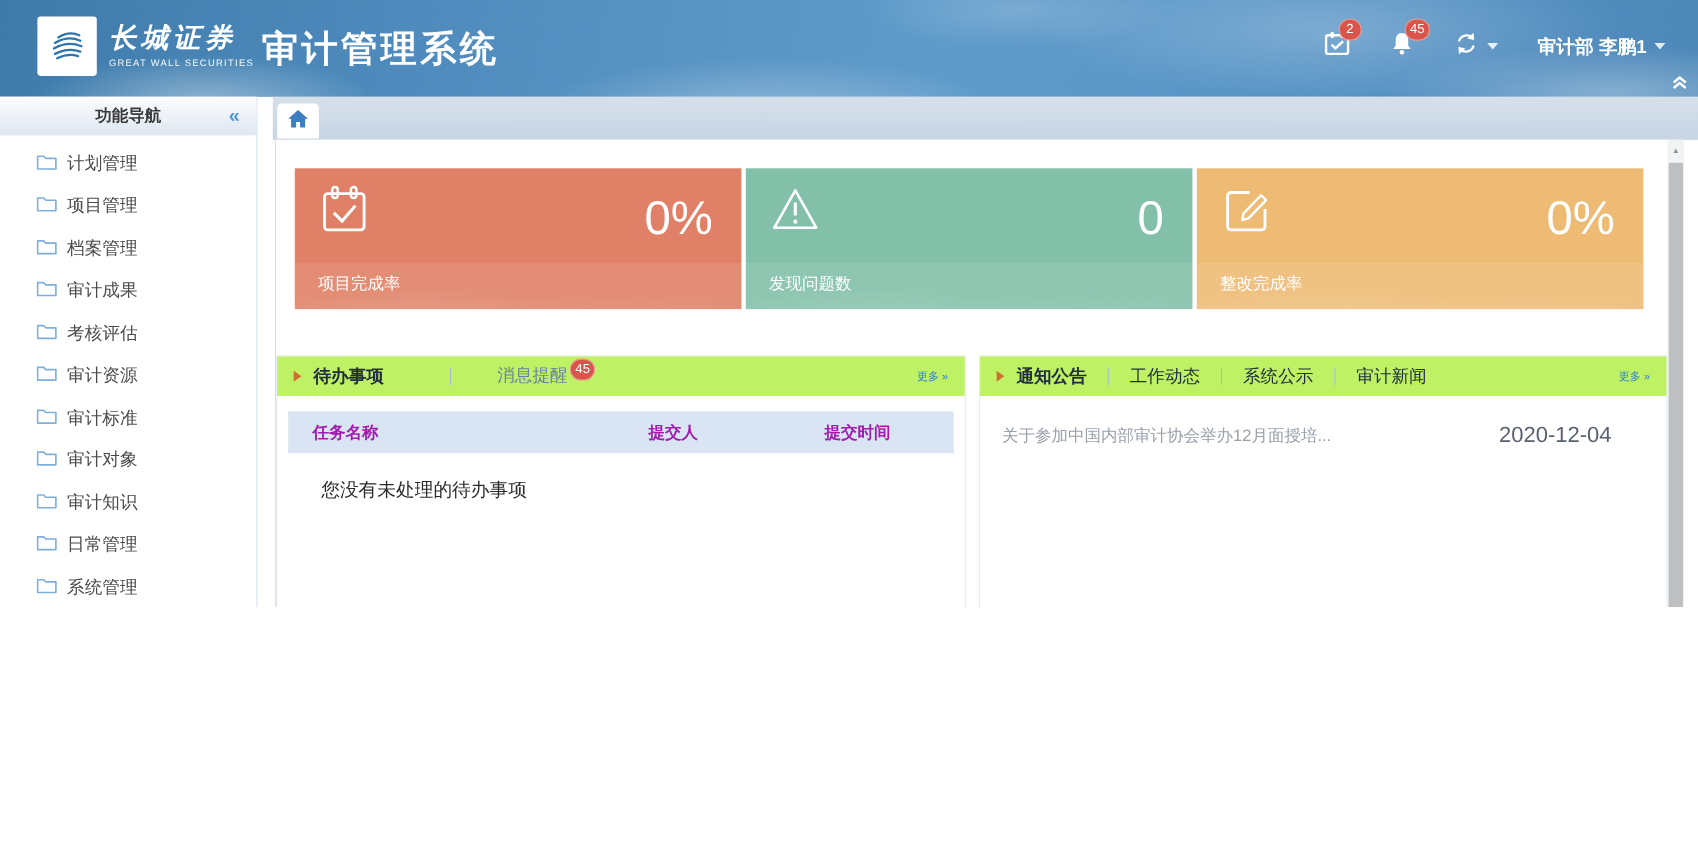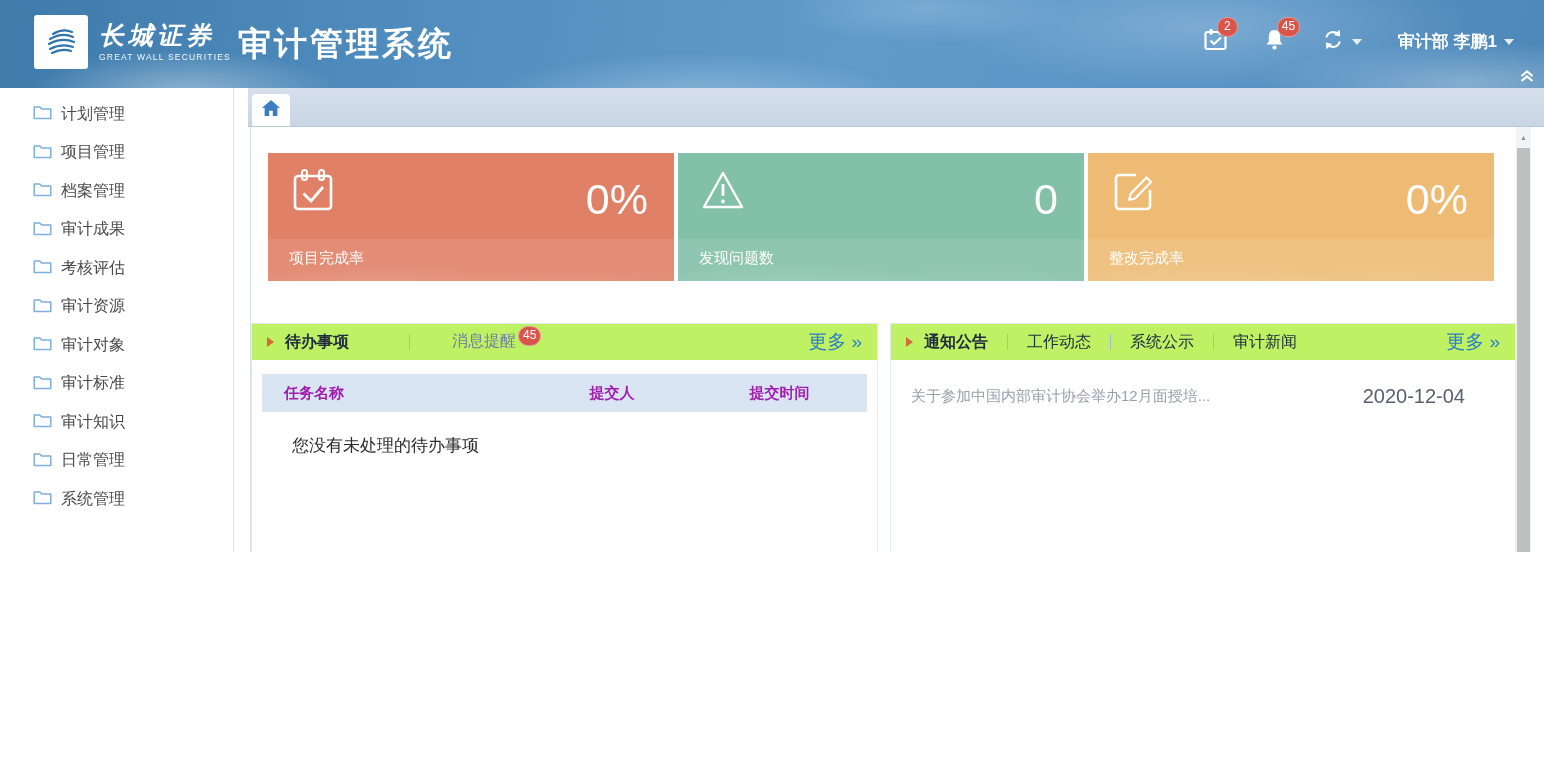--- a/index.html
+++ b/index.html
@@ -74,21 +74,21 @@
   .panel{position:absolute;background:#fff;border:1px solid #e4eaf1;box-sizing:border-box;}
   .panel-todo{left:0;top:196px;width:627px;height:276px;}
   .panel-notice{left:639px;top:196px;width:626px;height:265px;}
   .panel-header{height:36px;background:#bef264;display:flex;align-items:center;
     padding:0 15px;box-sizing:border-box;}
   .tri{width:0;height:0;border-left:7px solid #d06e35;border-top:5px solid transparent;
     border-bottom:5px solid transparent;margin-right:11px;flex:none;}
   .ptab{font-size:16px;color:#222e3d;cursor:pointer;white-space:nowrap;}
   .ptab.dim{color:#6d819e;}
   .pdiv{width:1px;height:16px;background:#a9b9cf;margin:0 19px;flex:none;}
-  .more{margin-left:auto;color:#2f7ec7;font-size:19px;cursor:pointer;white-space:nowrap;}
+  .more{margin-left:auto;color:#2f7ec7;font-size:10px;cursor:pointer;white-space:nowrap;}
 
   .table-head{margin:14px 10px 0;height:38px;background:#d9e5f3;display:flex;
     align-items:center;font-size:15px;font-weight:bold;color:#a21caf;}
   .col.c1{flex:1;padding-left:22px;}
   .col.c2{width:160px;text-align:center;}
   .col.c3{width:175px;text-align:center;}
   .empty{margin:22px 0 0 40px;font-size:17px;color:#2b2b2b;}
 
   .news-row{display:flex;align-items:center;padding:25px 50px 0 20px;cursor:pointer;gap:20px;}
   .news-title{flex:1;font-size:15px;color:#98a0ab;white-space:nowrap;overflow:hidden;}
@@ -180,20 +180,24 @@
       <span>
         <svg width="16" height="14" viewBox="0 0 16 14">
           <path d="M2.5 7 L8 2.5 L13.5 7" fill="none" stroke="#fff" stroke-width="2.2"></path>
           <path d="M2.5 12 L8 7.5 L13.5 12" fill="none" stroke="#fff" stroke-width="2.2"></path>
         </svg>
       </span>
     </div>
   </header>
 
   <aside class="sidebar">
+    <div class="sidebar-header">
+      <span>功能导航</span>
+      <span class="sidebar-collapse">«</span>
+    </div>
     <nav class="nav">
       <div class="nav-item">
         <span><svg width="19" height="16" viewBox="0 0 19 16">
               <path d="M1.2 3 h5.6 l1.8 2 H17.8 v9.6 H1.2 Z" fill="none" stroke="#7fafdb" stroke-width="1.5" stroke-linejoin="round"></path>
             </svg></span>
         <span>计划管理</span>
       </div>
       <div class="nav-item">
         <span><svg width="19" height="16" viewBox="0 0 19 16">
               <path d="M1.2 3 h5.6 l1.8 2 H17.8 v9.6 H1.2 Z" fill="none" stroke="#7fafdb" stroke-width="1.5" stroke-linejoin="round"></path>
@@ -221,27 +225,27 @@
       <div class="nav-item">
         <span><svg width="19" height="16" viewBox="0 0 19 16">
               <path d="M1.2 3 h5.6 l1.8 2 H17.8 v9.6 H1.2 Z" fill="none" stroke="#7fafdb" stroke-width="1.5" stroke-linejoin="round"></path>
             </svg></span>
         <span>审计资源</span>
       </div>
       <div class="nav-item">
         <span><svg width="19" height="16" viewBox="0 0 19 16">
               <path d="M1.2 3 h5.6 l1.8 2 H17.8 v9.6 H1.2 Z" fill="none" stroke="#7fafdb" stroke-width="1.5" stroke-linejoin="round"></path>
             </svg></span>
+        <span>审计标准</span>
+      </div>
+      <div class="nav-item">
+        <span><svg width="19" height="16" viewBox="0 0 19 16">
+              <path d="M1.2 3 h5.6 l1.8 2 H17.8 v9.6 H1.2 Z" fill="none" stroke="#7fafdb" stroke-width="1.5" stroke-linejoin="round"></path>
+            </svg></span>
         <span>审计对象</span>
-      </div>
-      <div class="nav-item">
-        <span><svg width="19" height="16" viewBox="0 0 19 16">
-              <path d="M1.2 3 h5.6 l1.8 2 H17.8 v9.6 H1.2 Z" fill="none" stroke="#7fafdb" stroke-width="1.5" stroke-linejoin="round"></path>
-            </svg></span>
-        <span>审计标准</span>
       </div>
       <div class="nav-item">
         <span><svg width="19" height="16" viewBox="0 0 19 16">
               <path d="M1.2 3 h5.6 l1.8 2 H17.8 v9.6 H1.2 Z" fill="none" stroke="#7fafdb" stroke-width="1.5" stroke-linejoin="round"></path>
             </svg></span>
         <span>审计知识</span>
       </div>
       <div class="nav-item">
         <span><svg width="19" height="16" viewBox="0 0 19 16">
               <path d="M1.2 3 h5.6 l1.8 2 H17.8 v9.6 H1.2 Z" fill="none" stroke="#7fafdb" stroke-width="1.5" stroke-linejoin="round"></path>

